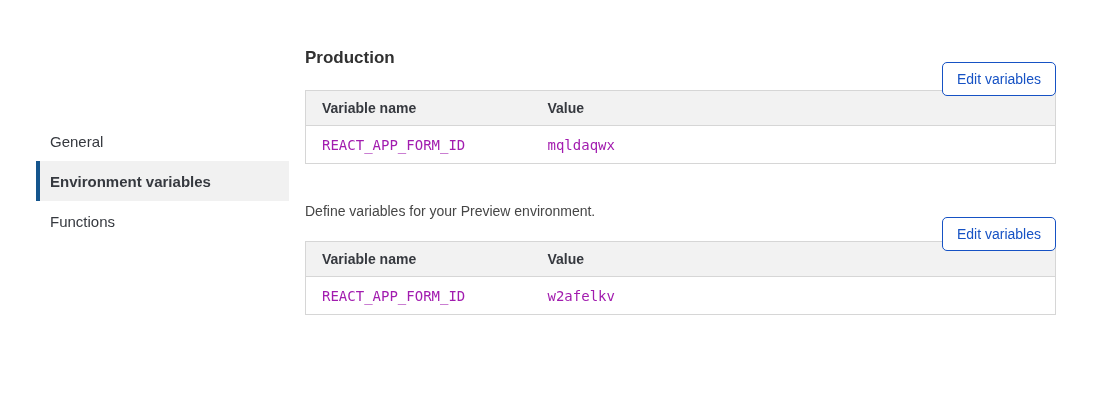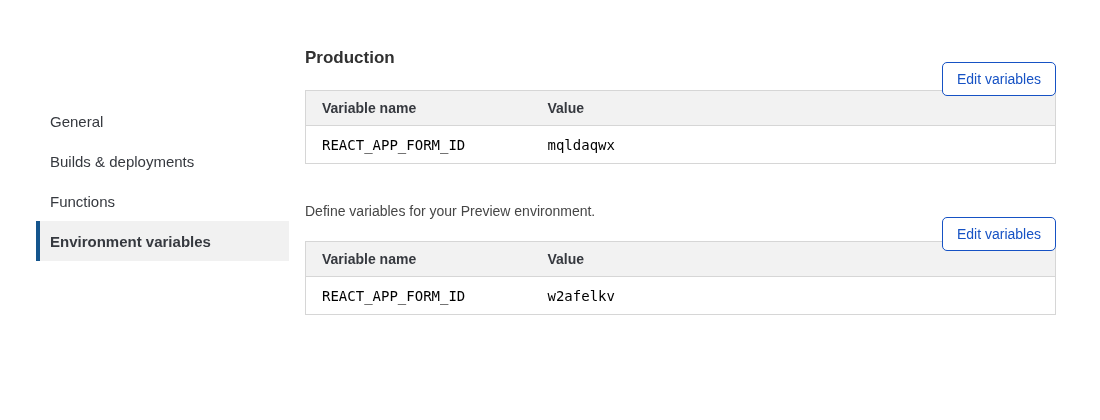--- a/index.html
+++ b/index.html
@@ -90,36 +90,35 @@
     color: #36393f;
     height: 35px;
     padding: 0 16px;
     border-bottom: 1px solid #d6d6d6;
     box-sizing: border-box;
   }
   .vars-table th.col-name { width: 226px; }
   .vars-table td {
     font-family: "DejaVu Sans Mono", monospace;
     font-size: 14px;
-    color: #000000;
+    color: #a21caf;
     height: 38px;
     padding: 0 16px;
     box-sizing: border-box;
   }
 </style>
 </head>
 <body>
 
 <div class="page">
 
   <nav class="sidebar">
     <div class="nav-item">General</div>
-    <div class="nav-item">Builds &amp; deployments</div>
+    <div class="nav-item selected">Environment variables</div>
     <div class="nav-item">Functions</div>
-    <div class="nav-item selected">Environment variables</div>
   </nav>
 
   <main class="content">
 
     <section class="env-section">
       <h2 class="section-title">Production</h2>
       <button class="btn-outline">Edit variables</button>
       <table class="vars-table">
         <thead>
           <tr>

